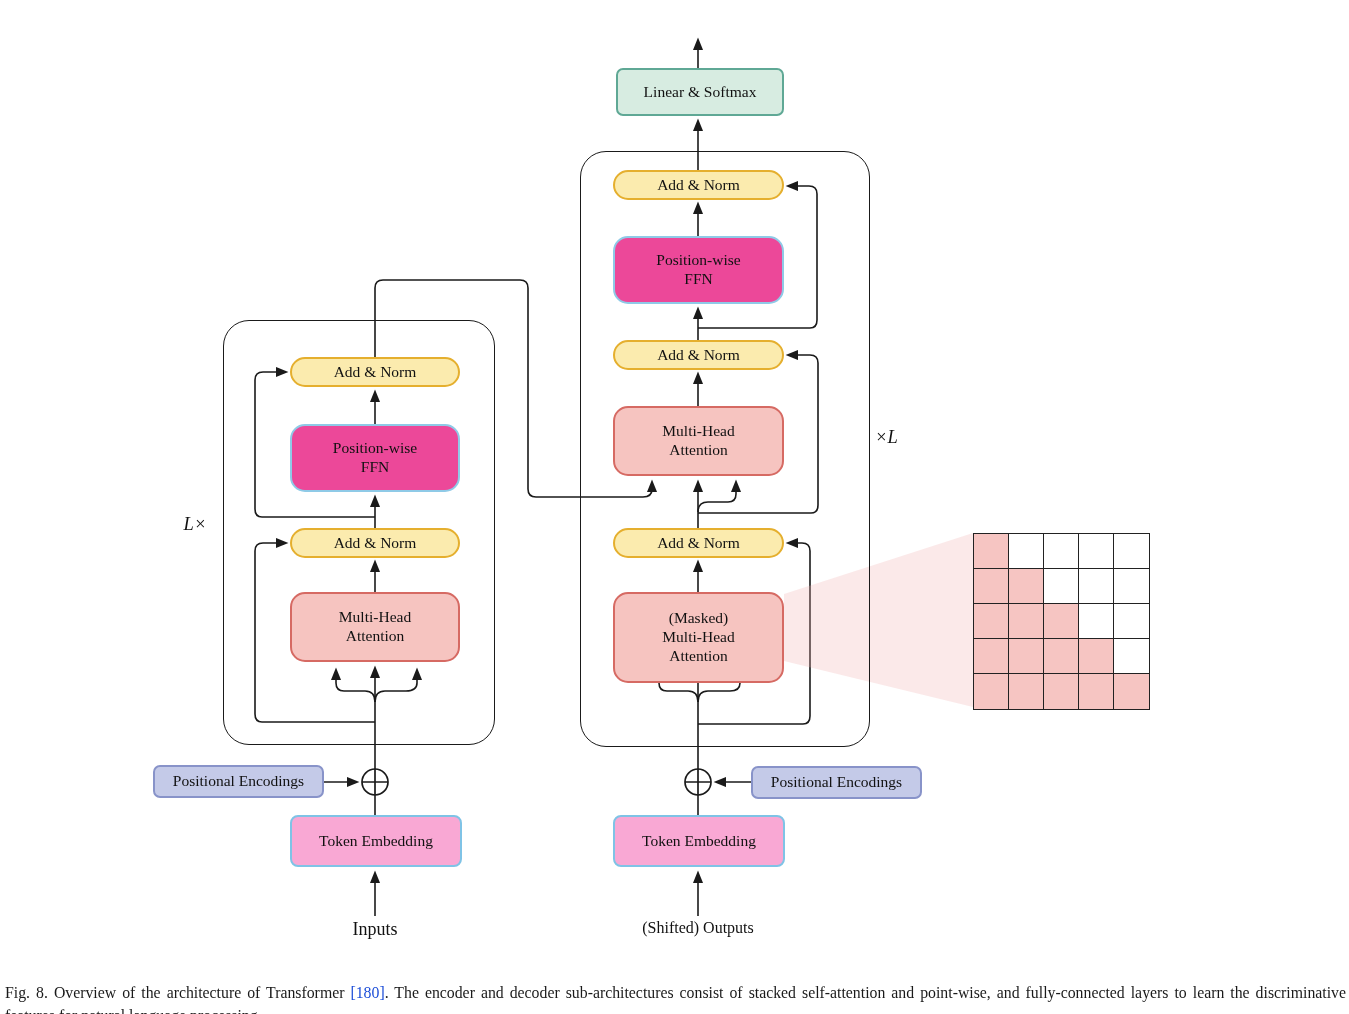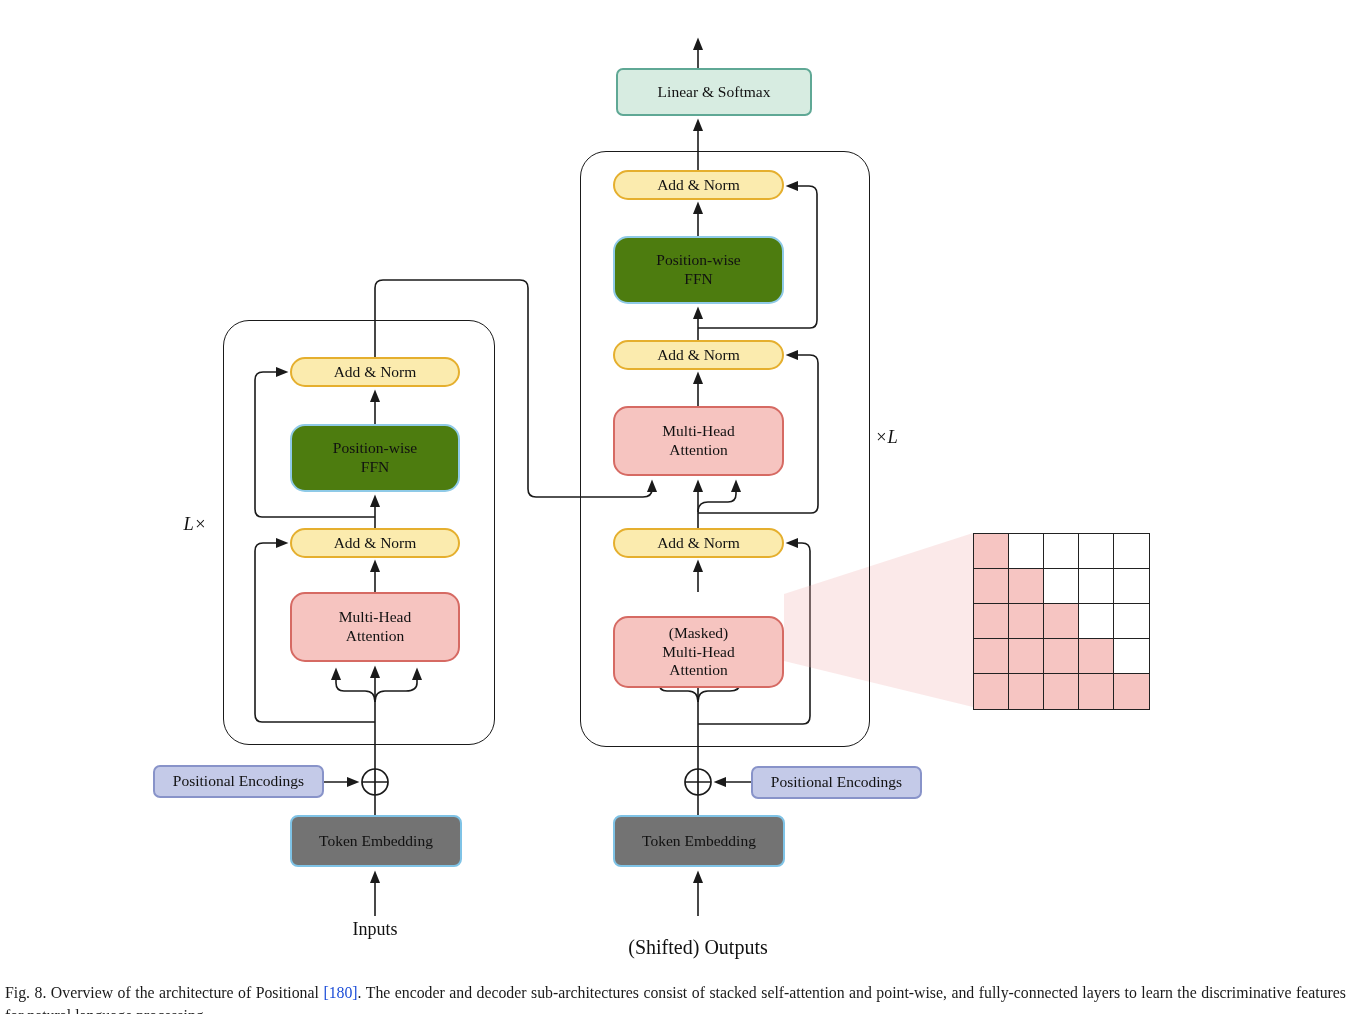--- a/index.html
+++ b/index.html
@@ -13,51 +13,51 @@
     position:absolute; z-index:1; border:1.7px solid #1a1a1a;
     border-radius:26px; box-sizing:border-box; background:transparent;
   }
   .box {
     position:absolute; z-index:2; display:flex; flex-direction:column;
     align-items:center; justify-content:center; text-align:center;
     border:2px solid; border-radius:15px; box-sizing:border-box;
     font-size:15.5px; line-height:1.22;
   }
   .c-yellow { background:#FBEBAE; border-color:#E5AF2E; }
-  .c-blue   { background:#4d7c0f; border-color:#8FCAE7; }
+  .c-blue   { background:#ec4899; border-color:#8FCAE7; }
   .c-red    { background:#F6C4C0; border-color:#D66A63; }
   .c-green  { background:#D7ECE1; border-color:#5FA895; }
   .c-lav    { background:#C4CAE8; border-color:#8893C9; }
-  .c-embed  { background:#737373; border-color:#7FC3E6; }
-
-  .b-linsoft  { left:616px; top:68px;  width:196px; height:48px; border-radius:7px; }
+  .c-embed  { background:#f9a8d4; border-color:#7FC3E6; }
+
+  .b-linsoft  { left:616px; top:68px;  width:168px; height:48px; border-radius:7px; }
   .enc-outer  { left:223px; top:320px; width:272px; height:425px; }
   .dec-outer  { left:580px; top:151px; width:290px; height:596px; }
 
   .b-enc-an1 { left:290px; top:357px; width:170px; height:30px; }
   .b-enc-ffn { left:290px; top:424px; width:170px; height:68px; }
   .b-enc-an2 { left:290px; top:528px; width:170px; height:30px; }
   .b-enc-mha { left:290px; top:592px; width:170px; height:70px; }
 
   .b-dec-an1  { left:613px; top:170px; width:171px; height:30px; }
   .b-dec-ffn  { left:613px; top:236px; width:171px; height:68px; }
   .b-dec-an2  { left:613px; top:340px; width:171px; height:30px; }
   .b-dec-mha  { left:613px; top:406px; width:171px; height:70px; }
   .b-dec-an3  { left:613px; top:528px; width:171px; height:30px; }
-  .b-dec-mmha { left:613px; top:616px; width:171px; height:72px; }
+  .b-dec-mmha { left:613px; top:592px; width:171px; height:91px; }
 
   .b-pe-left  { left:153px; top:765px; width:171px; height:33px; border-radius:7px; }
   .b-te-left  { left:290px; top:815px; width:172px; height:52px; border-radius:8px; }
   .b-pe-right { left:751px; top:766px; width:171px; height:33px; border-radius:7px; }
   .b-te-right { left:613px; top:815px; width:172px; height:52px; border-radius:8px; }
 
   .label { position:absolute; z-index:2; }
   .lbl-outprob { left:560px; top:8px;   width:280px; text-align:center; font-size:17px; }
   .lbl-inputs  { left:300px; top:919px; width:150px; text-align:center; font-size:18px; }
-  .lbl-shifted { left:598px; top:919px; width:200px; text-align:center; font-size:20px;margin-top:17px; }
+  .lbl-shifted { left:598px; top:919px; width:200px; text-align:center; font-size:16px; }
   .lbl-lx { left:173px; top:514px; width:44px; text-align:center; font-size:18.5px; font-style:italic; }
   .lbl-xl { left:875px; top:427px; width:50px; text-align:left;  font-size:18.5px; font-style:italic; }
 
   .mask-grid {
     position:absolute; left:973px; top:533px; z-index:2;
     display:grid; grid-template-columns:repeat(5,35px); grid-auto-rows:35px;
     border:1.6px solid #222; background:#fff;
   }
   .mask-cell { width:35px; height:35px; box-sizing:border-box;
     border-right:1.4px solid #222; border-bottom:1.4px solid #222; }
@@ -213,15 +213,15 @@
       <div class="mask-cell" style="background: rgb(246, 197, 194);"></div>
       <div class="mask-cell" style="background: rgb(246, 197, 194);"></div>
       <div class="mask-cell" style="background: rgb(255, 255, 255);"></div>
       <div class="mask-cell" style="background: rgb(246, 197, 194);"></div>
       <div class="mask-cell" style="background: rgb(246, 197, 194);"></div>
       <div class="mask-cell" style="background: rgb(246, 197, 194);"></div>
       <div class="mask-cell" style="background: rgb(246, 197, 194);"></div>
       <div class="mask-cell" style="background: rgb(246, 197, 194);"></div>
     </div>
 
-  <p class="caption"><span class="figlab">Fig. 8.</span><span> Overview of the architecture of Positional </span><span class="ref">[180]</span><span>. The encoder and decoder sub-architectures consist of stacked self-attention and point-wise, and fully-connected layers to learn the discriminative features for natural language processing.</span></p>
+  <p class="caption"><span class="figlab">Fig. 8.</span><span> Overview of the architecture of Transformer </span><span class="ref">[180]</span><span>. The encoder and decoder sub-architectures consist of stacked self-attention and point-wise, and fully-connected layers to learn the discriminative features for natural language processing.</span></p>
 
 </div>
 
 </body></html>

